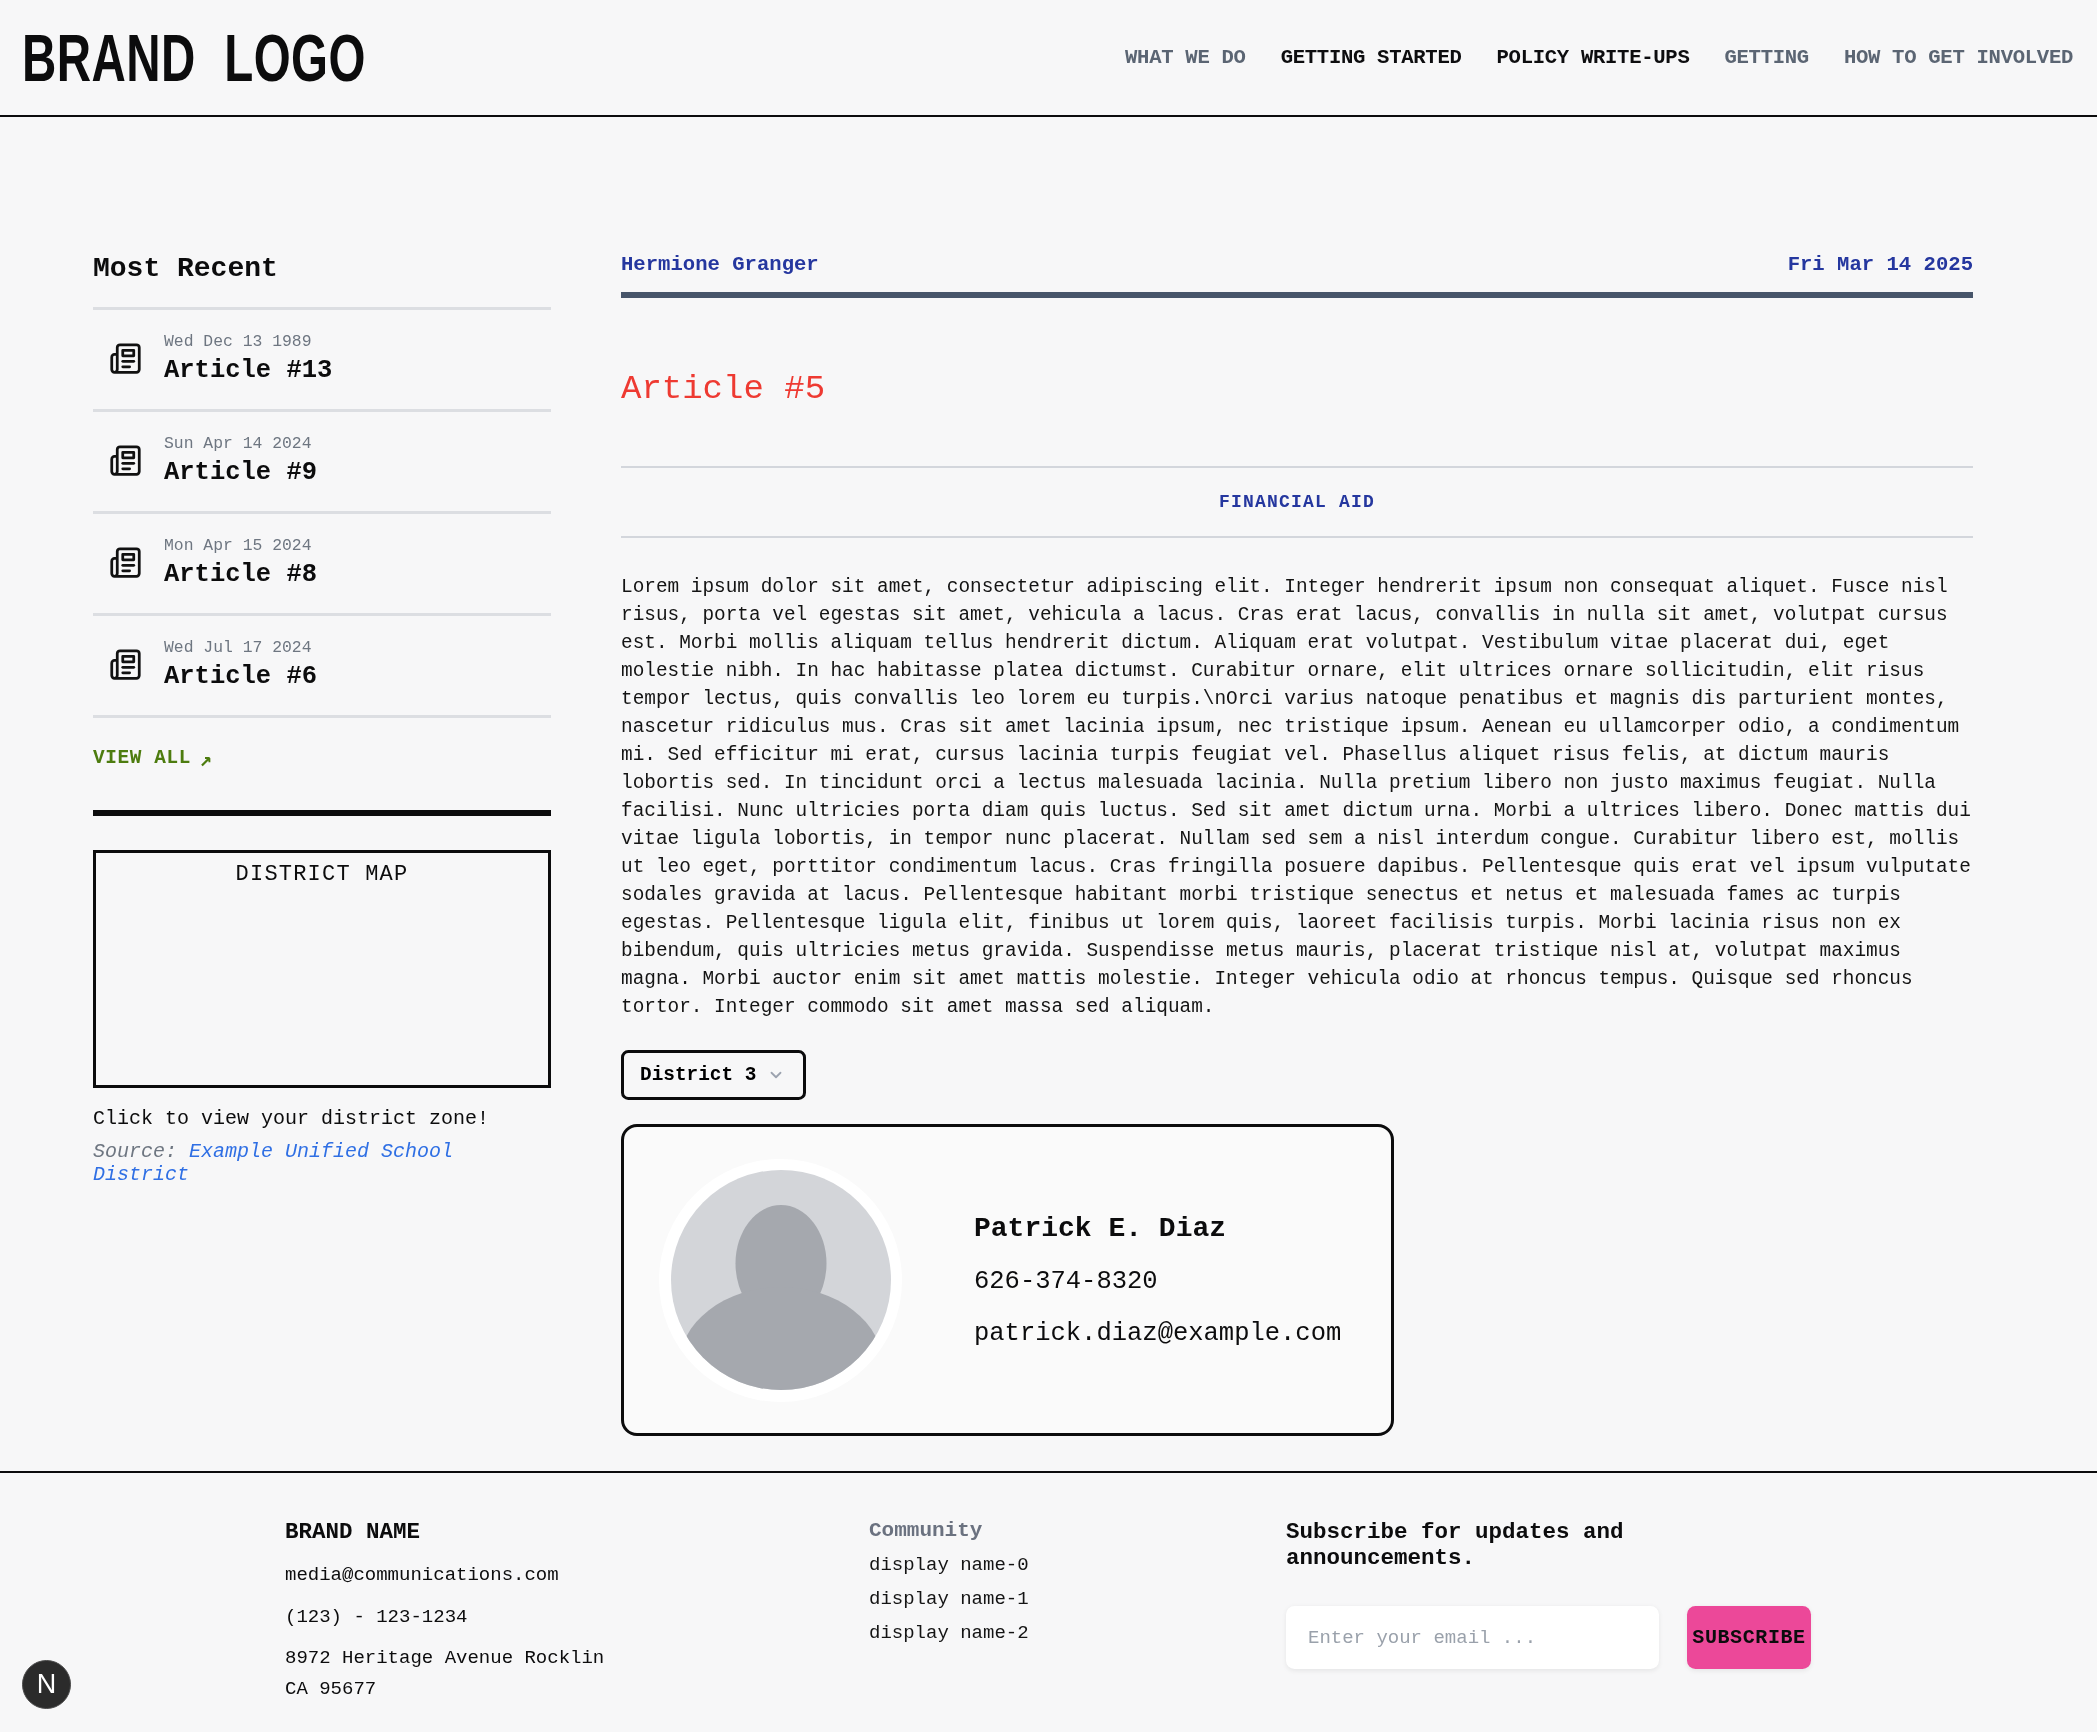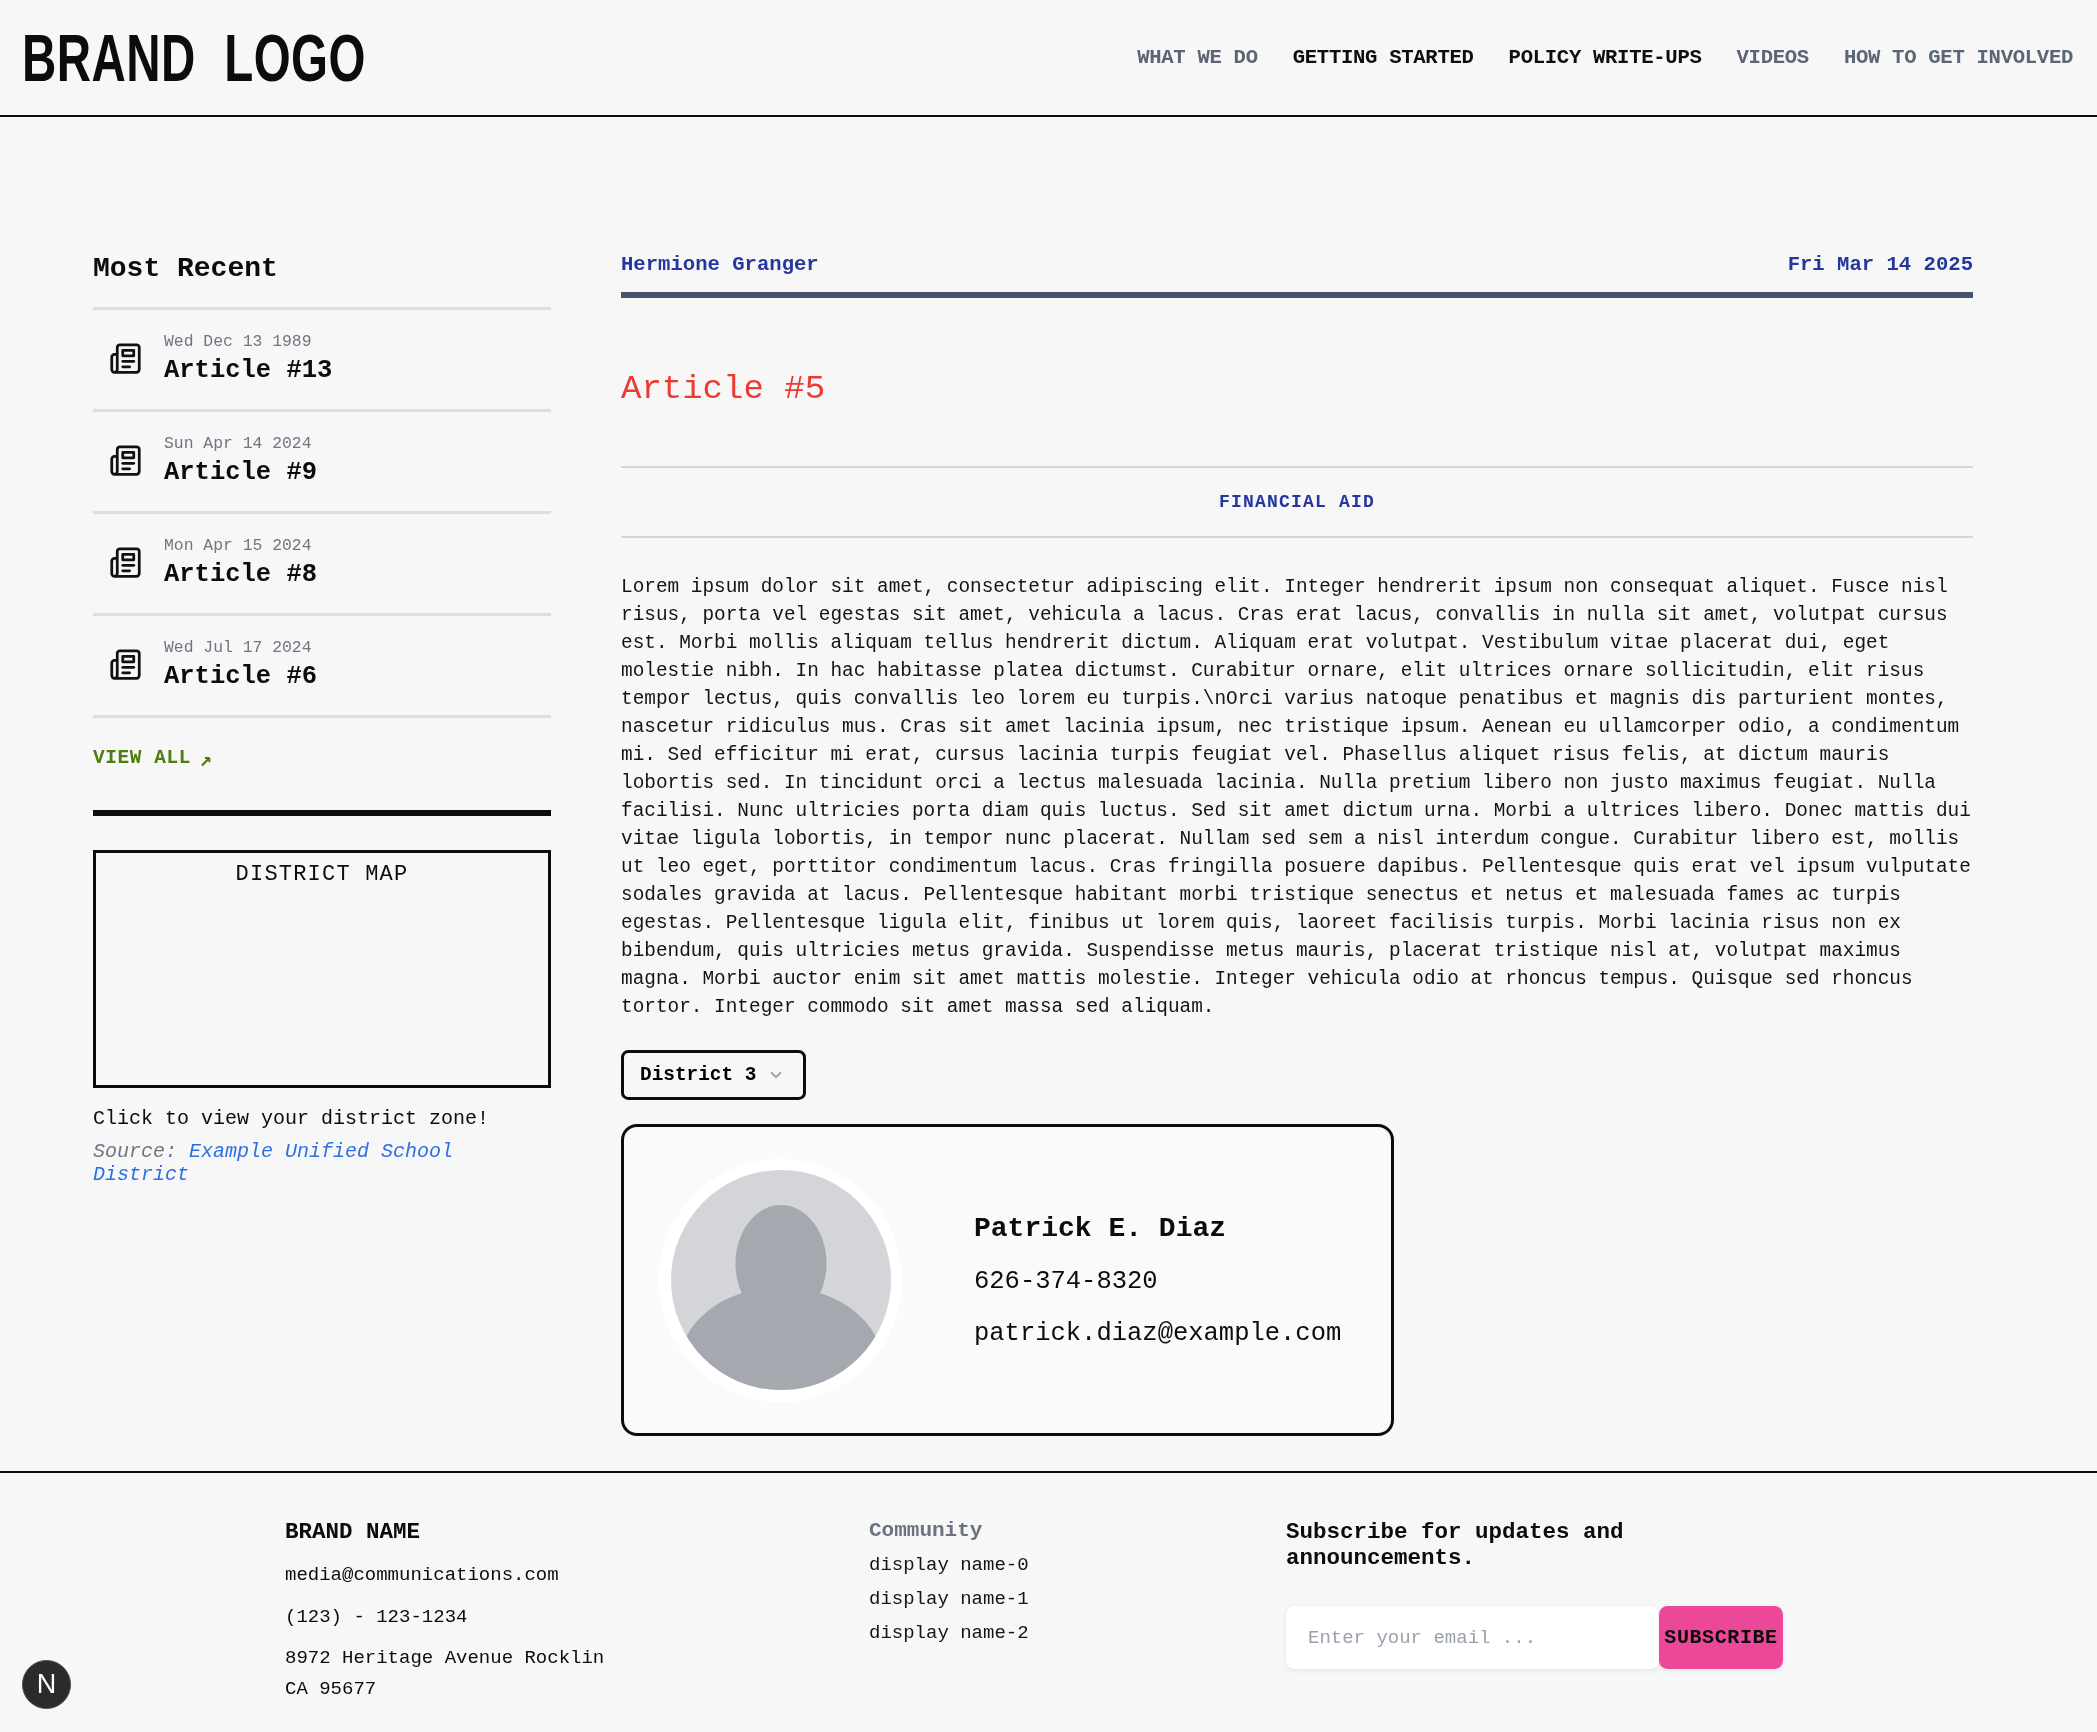--- a/index.html
+++ b/index.html
@@ -129,21 +129,21 @@
     padding:46px 286px 0 285px;
     background:#f7f7f8;
   }
   .footer-grid { display:grid; grid-template-columns:584px 417px auto; }
   .footer-brand { font-size:22.5px; font-weight:700; }
   .footer-line { font-size:19px; margin-top:19.4px; }
   .footer-line.addr2 { margin-top:8.5px; }
   .community-title { font-size:21px; font-weight:700; color:#6b7280; }
   .community-link { display:block; font-size:19px; color:#141414; text-decoration:none; margin-top:12px; cursor:pointer; }
   .subscribe-title { font-size:22.5px; font-weight:700; }
-  .subscribe-row { margin-top:35px; display:flex; }
+  .subscribe-row { margin-top:35px; display:flex; gap:28px; }
   .email-input {
     width:373px; height:63px; border:none; border-radius:8.5px;
     background:#ffffff; box-shadow:0 1.2px 4.9px rgba(0,0,0,.07);
     font-family:inherit; font-size:19px; color:#141414; padding:0 22px;
   }
   .email-input::placeholder { color:#9aa1ab; }
   .subscribe-button {
     width:124px; height:63px; border:none; border-radius:8.5px;
     background:#ec4899; box-shadow:0 1.2px 4.9px rgba(0,0,0,.07);
     font-family:inherit; font-size:20px; font-weight:700; letter-spacing:0.6px;
@@ -165,21 +165,21 @@
 </style>
 </head>
 <body>
 
 <header class="site-header">
   <div class="brand-logo">BRAND LOGO</div>
   <nav class="main-nav">
     <a class="nav-link">WHAT WE DO</a>
     <a class="nav-link active">GETTING STARTED</a>
     <a class="nav-link active">POLICY WRITE-UPS</a>
-    <a class="nav-link">VIDEOS</a>
+    <a class="nav-link">GETTING</a>
     <a class="nav-link">HOW TO GET INVOLVED</a>
   </nav>
 </header>
 
 <div class="page">
 
   <aside class="sidebar">
     <h2 class="sidebar-title">Most Recent</h2>
 
     <div class="sep"></div>

